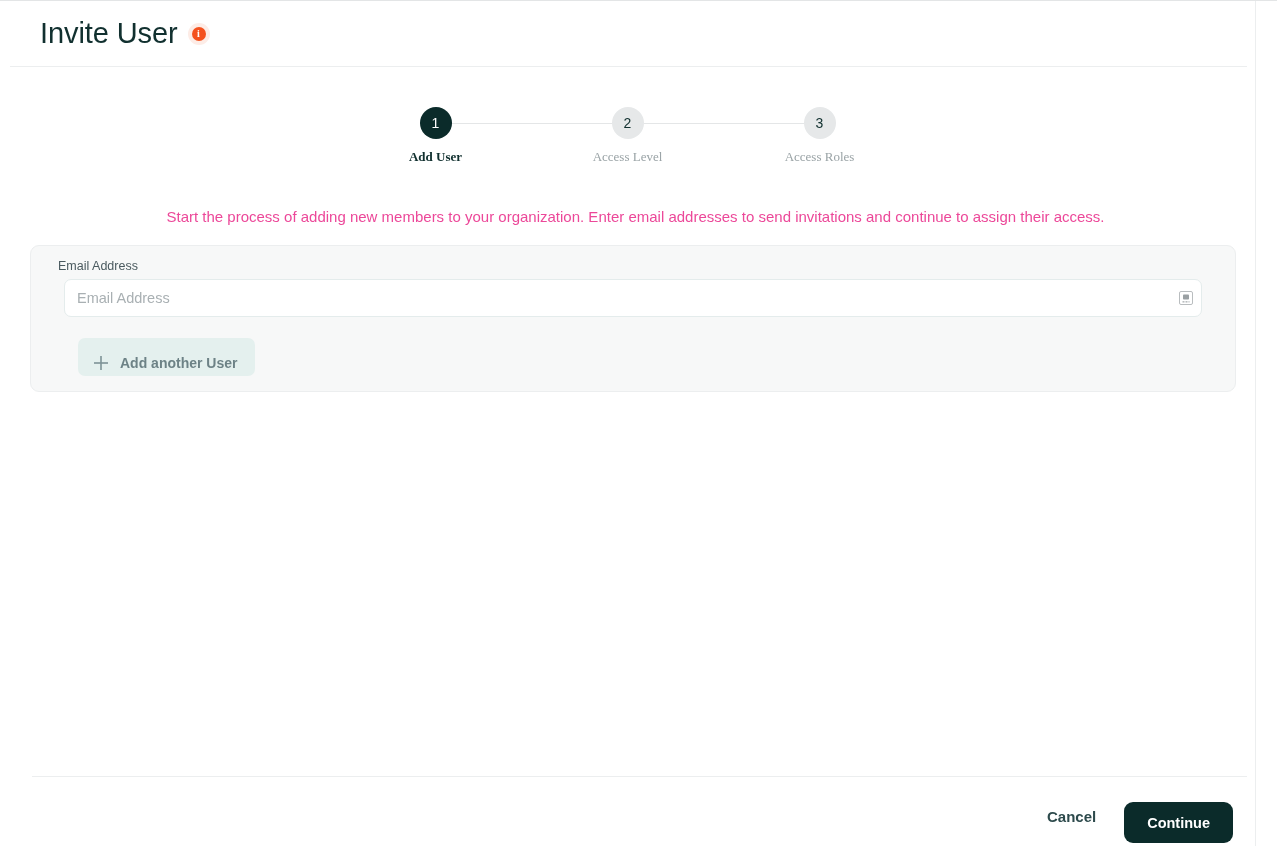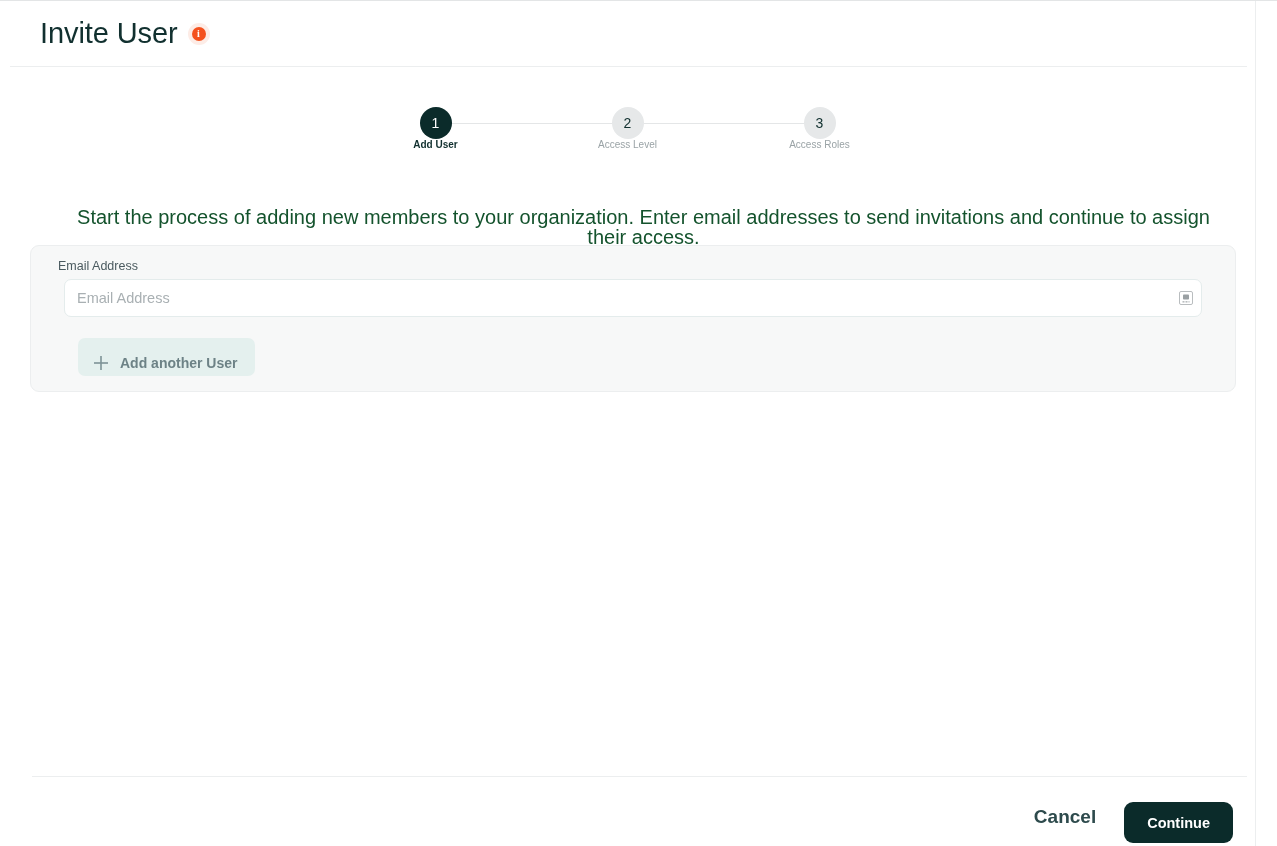--- a/index.html
+++ b/index.html
@@ -125,47 +125,49 @@
     font-size: 14px;
     font-weight: 400;
     background: #e6e8e9;
     color: #11302f;
   }
   .step.active .step-circle {
     background: #0b2b2a;
     color: #ffffff;
   }
   .step-label {
-    font-size: 10px;
+    margin-top: 10px;
+    font-size: 13px;
     color: #9aa3a6;
     white-space: nowrap;
+    font-family: Liberation Serif, serif;
   }
   .step.active .step-label {
     color: #11302f;
     font-weight: 700;
   }
   .step-line {
     position: absolute;
     top: 16px;
     height: 1px;
     background: #e4e6e7;
     z-index: 1;
   }
   .step-line.l1 { left: 112px; width: 160px; }
   .step-line.l2 { left: 304px; width: 160px; }
 
   
   .description {
     position: absolute;
     top: 206px;
-    left: 16px;
+    left: 8px;
     width: 1255px;
     text-align: center;
-    font-size: 20px;
-    color: #14532d;
+    font-size: 15px;
+    color: #ec4899;
     line-height: 20px;
     padding: 0 40px;
   }
 
   
   .card {
     position: absolute;
     top: 244px;
     left: 30px;
     width: 1206px;
@@ -258,21 +260,21 @@
     display: flex;
     justify-content: flex-end;
     align-items: center;
     gap: 10px;
     padding-right: 14px;
   }
   .cancel-btn {
     background: none;
     border: none;
     font-family: "Liberation Sans", sans-serif;
-    font-size: 19px;
+    font-size: 15px;
     font-weight: 700;
     color: #2d4a4c;
     padding: 10px 18px;
     cursor: pointer;
   }
   .continue-btn {
     background: #0b2b2a;
     border: none;
     border-radius: 9px;
     font-family: "Liberation Sans", sans-serif;

